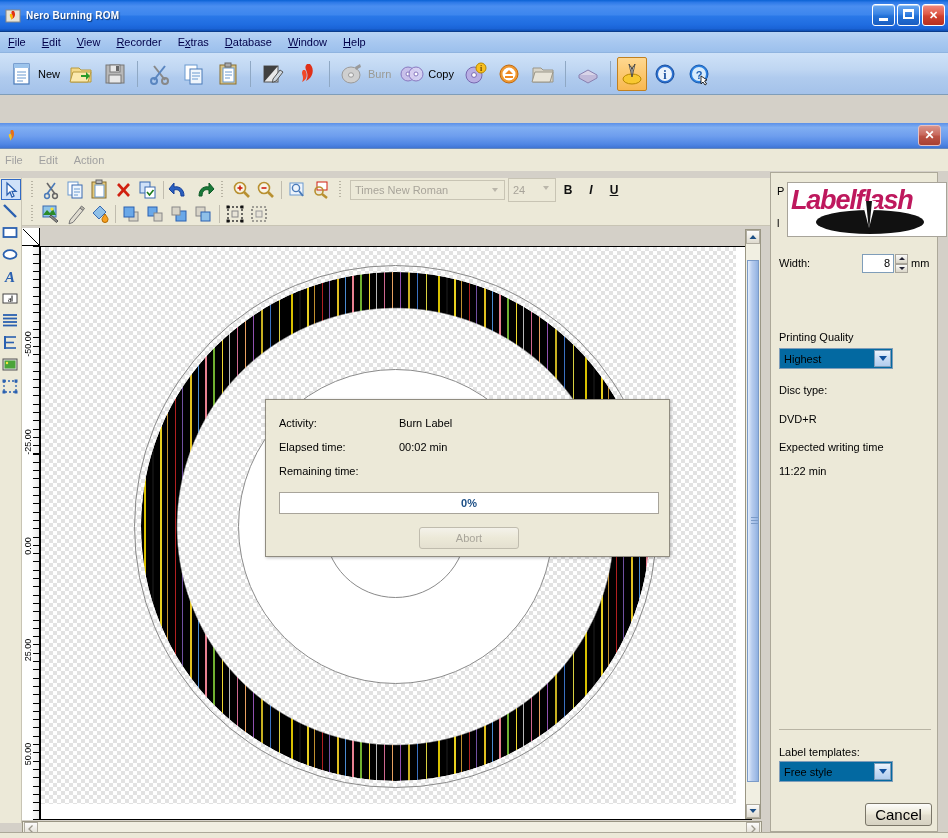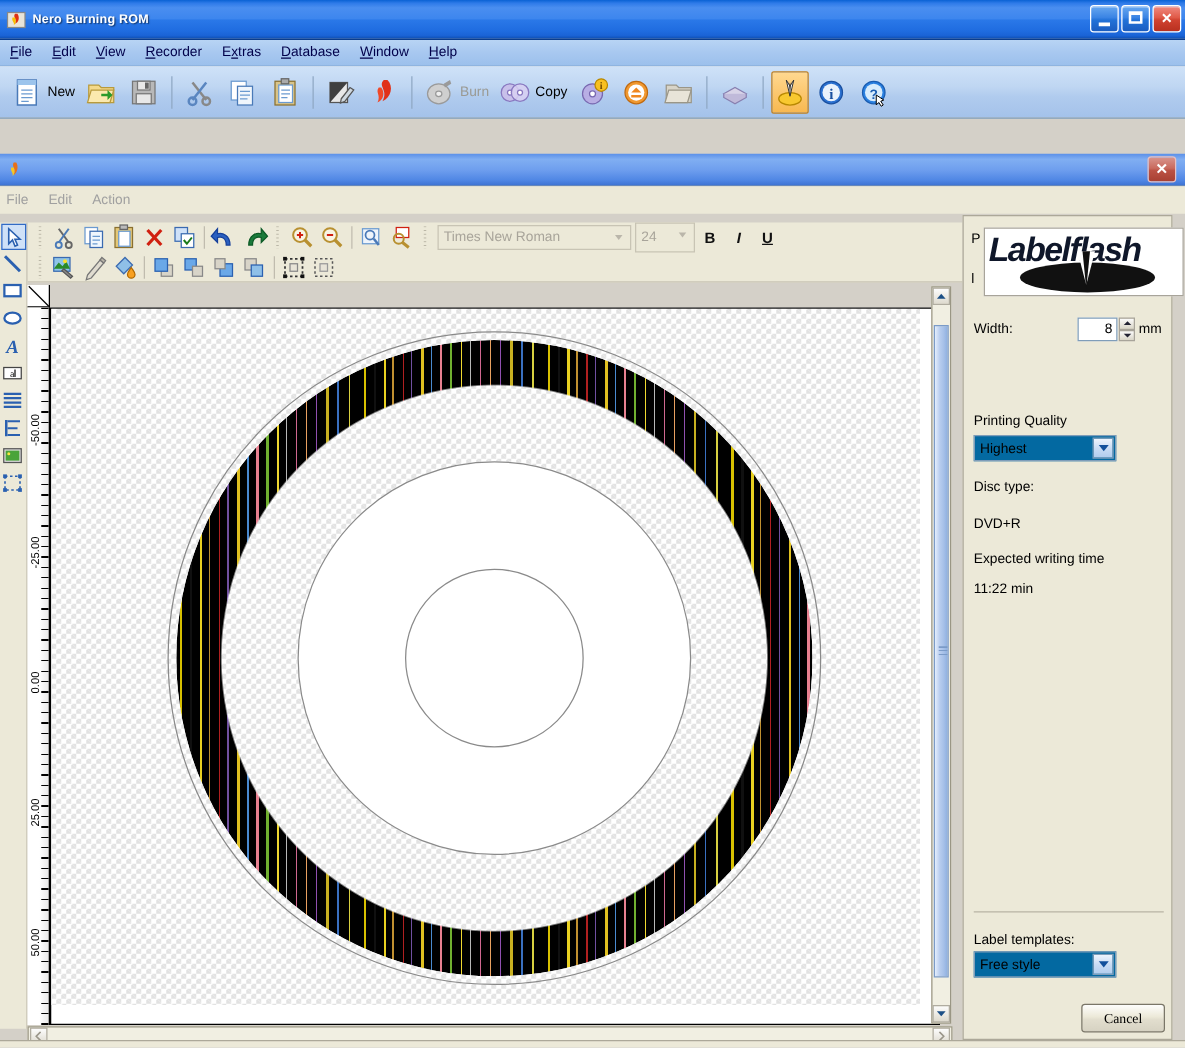--- a/index.html
+++ b/index.html
@@ -204,21 +204,21 @@
     position: absolute; left: 770px; top: 172px; width: 168px; height: 660px;
     background: #ece9d8; border: 1px solid #aca899;
   }
   .sp-hidden-text { position: absolute; left: 6px; font-size: 11px; color: #000; }
   .logo-box {
     position: absolute; left: 16px; top: 9px; width: 160px; height: 55px;
     background: #ffffff; border: 1px solid #a8a49a; overflow: hidden;
   }
   .logo-word {
     position: absolute; left: 3px; top: 2px; font-family: "Liberation Sans", sans-serif;
-    font-size: 27px; font-weight: bold; font-style: italic; color: #0f172a;
+    font-size: 27px; font-weight: bold; font-style: italic; color: #be185d;
     letter-spacing: -1.2px; white-space: nowrap; text-align: right;
   }
   .logo-ellipse {
     position: absolute; left: 28px; top: 27px; width: 108px; height: 24px;
     background: #111; border-radius: 50%;
   }
   .logo-wedge {
     position: absolute; left: 74px; top: 18px; width: 0; height: 0;
     border-left: 7px solid transparent; border-right: 7px solid transparent;
     border-top: 27px solid #fff; z-index: 3;
@@ -247,22 +247,22 @@
   }
   .sp-combo .ca {
     position: absolute; right: 1px; top: 1px; width: 17px; height: 17px;
     background: linear-gradient(to bottom,#eef4fd,#c9dcf4 50%,#b2cdee);
     border: 1px solid #7f9db9; display: flex; align-items: center; justify-content: center;
   }
   .caret-blue { width:0;height:0;border-left:4px solid transparent;border-right:4px solid transparent;border-top:5px solid #12509c; }
   .sp-divider { position: absolute; left: 8px; width: 152px; height: 1px; background: #b8b4a4; }
   .btn-std {
     position: absolute; height: 23px; background: linear-gradient(to bottom,#fdfdfc,#ece9d8 45%,#e2dece 55%,#d6d2c2);
-    border: 1px solid #7a7668; border-radius: 3px; font-size: 11px; color: #000;
-    display: flex; align-items: center; justify-content: center; font-family: Liberation Serif, serif;
+    border: 1px solid #7a7668; border-radius: 3px; font-size: 15px; color: #000;
+    display: flex; align-items: center; justify-content: center;
   }
 
   
   .dialog {
     position: absolute; left: 265px; top: 399px; width: 405px; height: 158px;
     background: #ece9d8; border: 1px solid #908c80;
     box-shadow: 1px 1px 3px rgba(0,0,0,0.25);
   }
   .dlg-row { position: absolute; font-size: 11px; color: #000; }
   .progress-track {
@@ -870,15 +870,27 @@
     <span class="sp-label" style="left:8px; top:573px">Label templates:</span>
     <span class="sp-combo" style="left:8px; top:588px; width:114px;">
       <span>Free style</span>
       <span class="ca">
           <span class="caret-blue"></span>
         </span>
     </span>
     <span class="btn-std" style="left:94px; top:630px; width:67px;">Cancel</span>
   </div>
 
+  <div class="dialog">
+    <span class="dlg-row" style="left:13px; top:17px">Activity:</span>
+    <span class="dlg-row" style="left:133px; top:17px">Burn Label</span>
+    <span class="dlg-row" style="left:13px; top:41px">Elapsed time:</span>
+    <span class="dlg-row" style="left:133px; top:41px">00:02 min</span>
+    <span class="dlg-row" style="left:13px; top:65px">Remaining time:</span>
+    <span class="dlg-row" style="left:133px; top:65px"></span>
+    <div class="progress-track">
+      <span class="progress-text">0%</span>
+    </div>
+    <div class="btn-abort">Abort</div>
+  </div>
 
   <div class="statusbar"></div>
 </div>
 
 </body></html>

